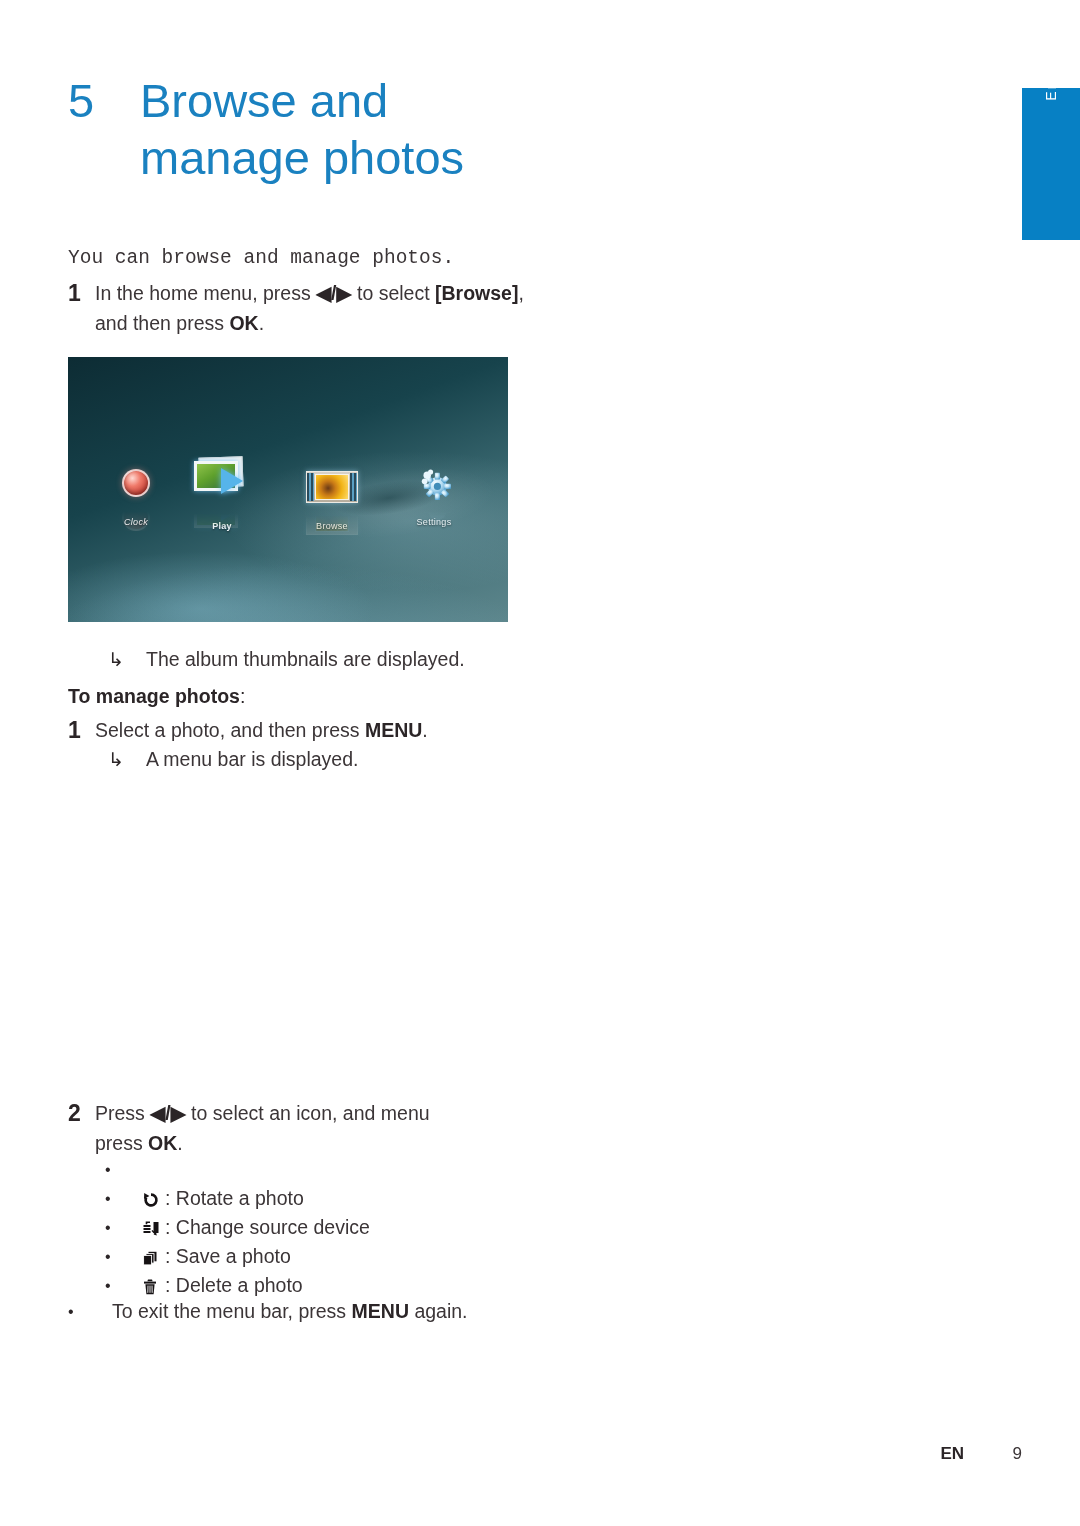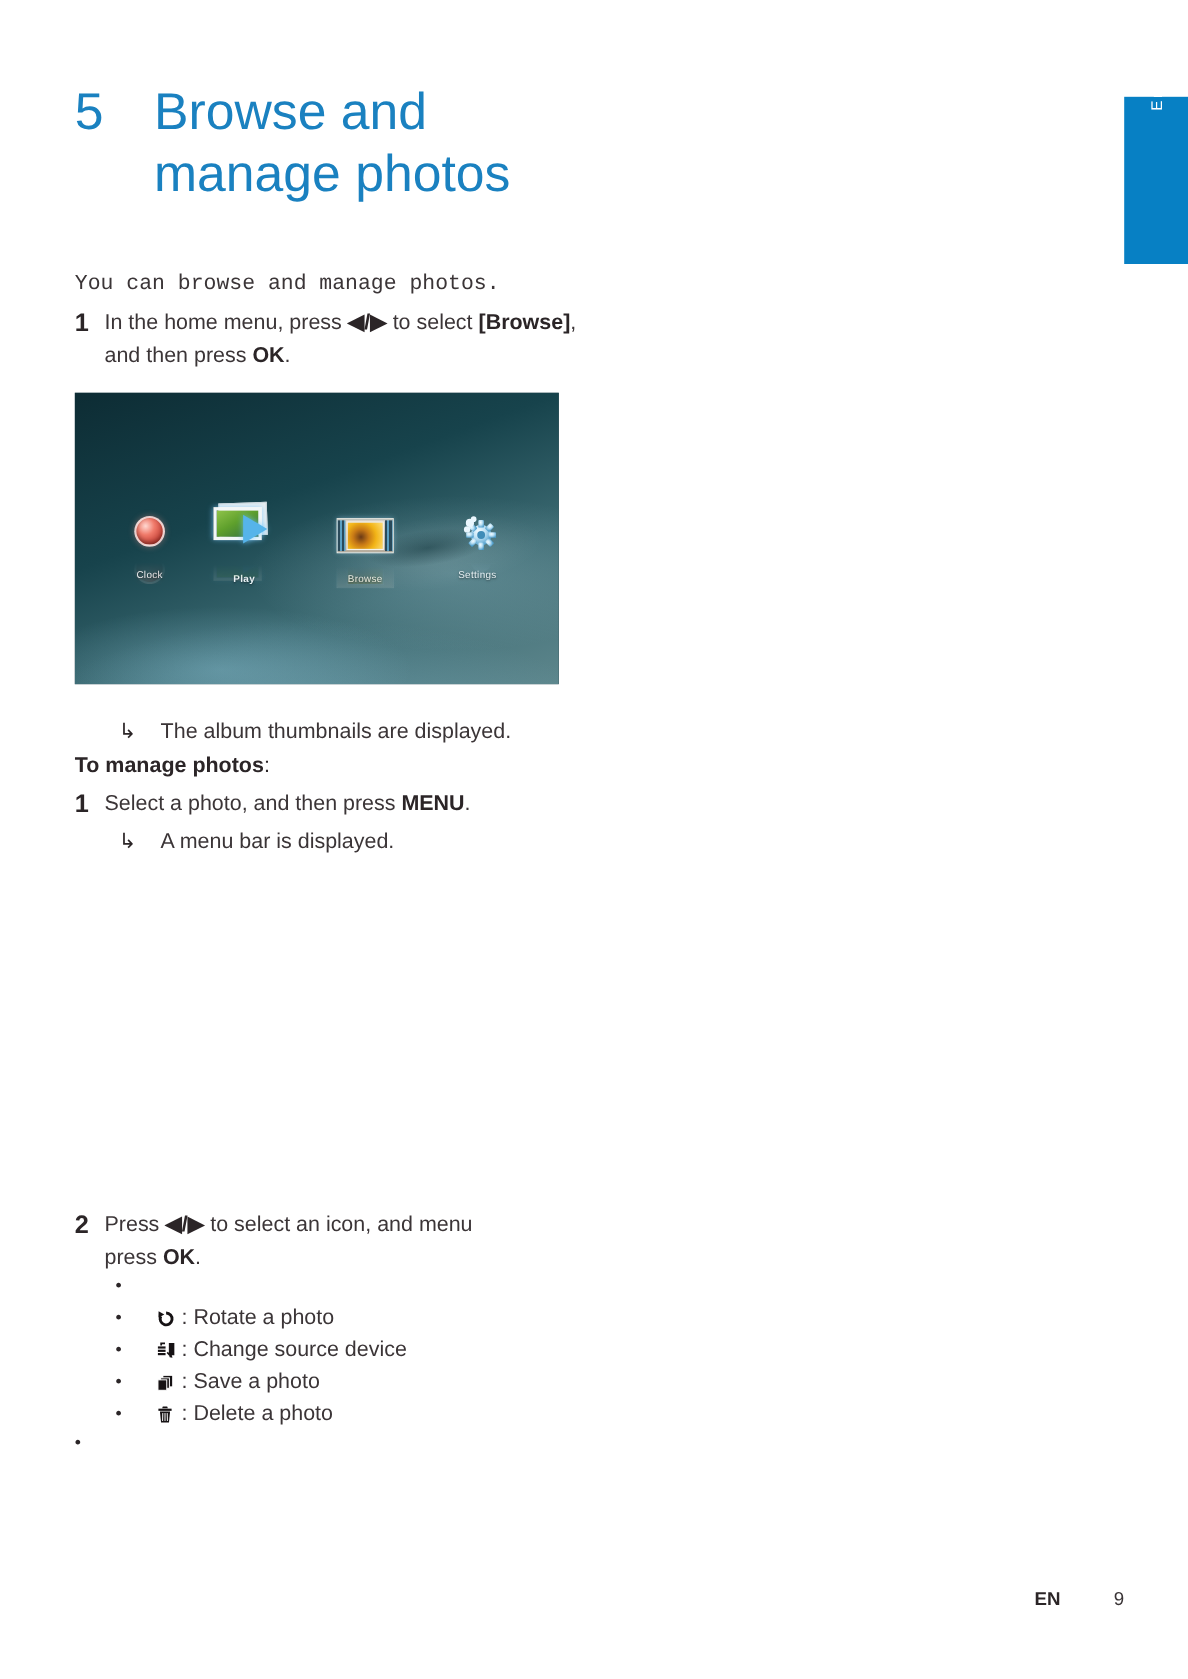--- a/index.html
+++ b/index.html
@@ -87,21 +87,21 @@
   .step .step-body {
     display: block;
     margin-left: 27px;
   }
   b, .bold { font-weight: 700; color: #2b2527; }
 
   .result-line {
     position: absolute;
     left: 108px;
     font-size: 19.5px;
-    line-height: 41px;
+    line-height: 28px;
     white-space: nowrap;
   }
   .result-line .arrow {
     display: inline-block;
     width: 38px;
     font-size: 19px;
     color: #2b2527;
   }
 
   .sub-head {
@@ -298,21 +298,21 @@
 <div class="step" style="top:278px;">
   <span class="step-num">1</span>
   <span class="step-body"><span>In the home menu, press </span><span class="bold">◀/▶</span><span> to select </span><span class="bold">[Browse]</span><span>, and then press </span><span class="bold">OK</span><span>.</span></span>
 </div>
 
 <div id="home-screen-shot">
   <div class="bg"></div>
   <div class="swirl"></div>
   <div class="swirl2"></div>
 
-  <div class="menu-item" style="left:22px; top:100px;">
+  <div class="menu-item" style="left:22px; top:100px;font-style:italic;">
     <div class="mi-art">
       <div class="ico-clock"></div>
     </div>
     <div class="mi-reflect">
       <div class="ico-clock" style="opacity:.8"></div>
     </div>
     <span class="mi-label">Clock</span>
   </div>
 
   <div class="menu-item" style="left:108px; top:92px;font-weight:bold;">
@@ -462,17 +462,18 @@
           <g stroke="#ffffff" stroke-width="0.9">
             <line x1="5" y1="6.6" x2="4.8" y2="13.8"></line>
             <line x1="7" y1="6.6" x2="7" y2="13.8"></line>
             <line x1="9" y1="6.6" x2="9.2" y2="13.8"></line>
           </g>
         </svg></span><span>: Delete a photo</span></span>
 </div>
 
 <div class="bullet-row" style="left:68px; top:1297px;">
   <span class="dot">•</span>
+  <span class="bl-body" style="margin-left:44px"><span>To exit the menu bar, press </span><span class="bold">MENU</span><span> again.</span></span>
 </div>
 
 <div id="footer">
   <span class="en">EN</span><span class="pg">9</span>
 </div>
 
 </body></html>

